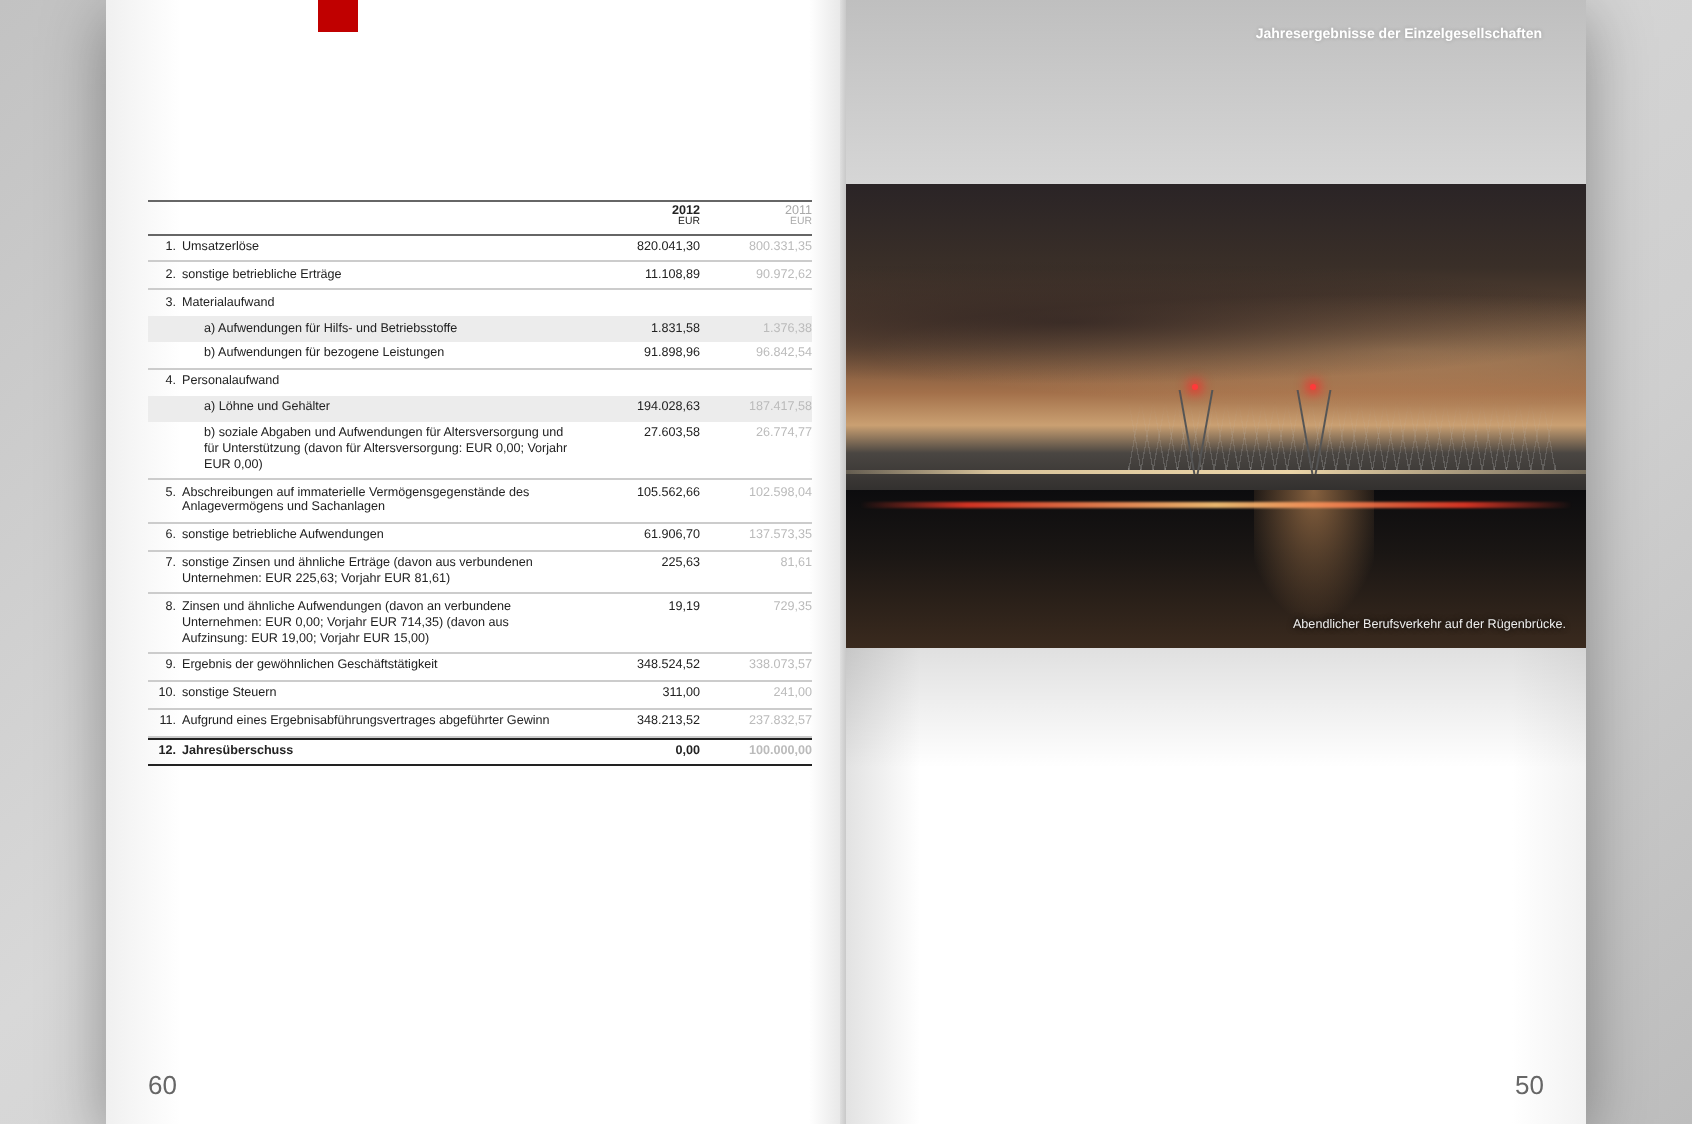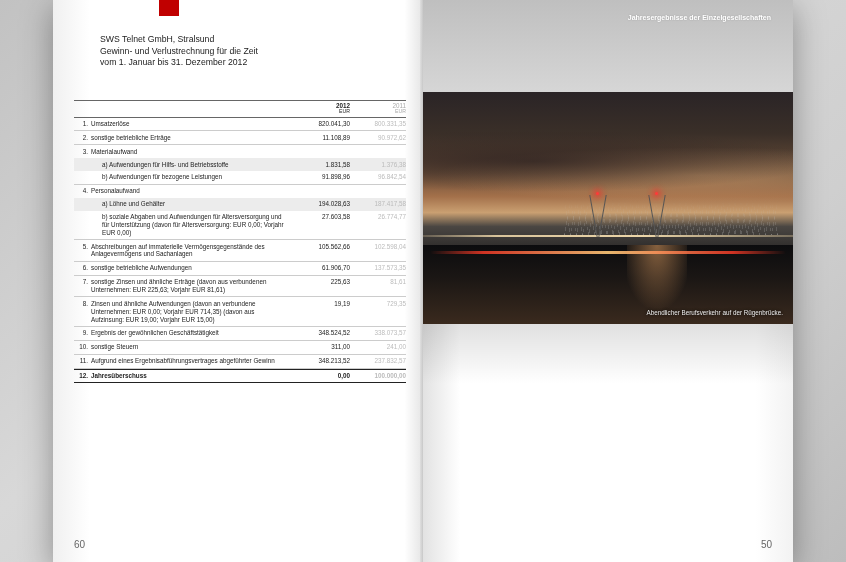--- a/index.html
+++ b/index.html
@@ -19,21 +19,21 @@
   .thead .c-y.prev{color:#aaa;font-weight:normal}
   .row{display:flex;align-items:flex-start;padding:2.5px 0}
   .row.b{border-bottom:0.5px solid #ccc}
   .row.shade{background:#ececec}
   .row.total{border-top:0.7px solid #222;border-bottom:0.7px solid #222;font-weight:bold}
   .c-num{width:14px;text-align:right;padding-right:3px}
   .c-label{flex:1;padding-right:6px;line-height:1.25}
   .c-label.indent{padding-left:11px}
   .c-v1{width:56px;text-align:right}
   .c-v2{width:56px;text-align:right;color:#bbb}
-  .pgno{position:absolute;bottom:12px;font-size:10px;color:#666}
+  .pgno{position:absolute;bottom:12px;font-size:13px;color:#666}
   .pgno.l{left:21px}
   .pgno.r{right:21px}
   .section-hdr{position:absolute;top:14px;right:22px;color:#fff;font-size:7px;font-weight:bold;text-shadow:0 0 2px rgba(0,0,0,.2)}
   .photo{position:absolute;left:0;top:92px;width:370px;height:232px;overflow:hidden}
   .sky{position:absolute;inset:0;background:linear-gradient(180deg,#2a2426 0%,#3a2f28 18%,#6b4f3a 35%,#a3704a 45%,#caa072 52%,#4a4642 58%,#1b1a1b 74%,#0b0b0c 100%)}
   .clouds{position:absolute;left:0;right:0;top:14%;height:40%;background:radial-gradient(ellipse 140% 60% at 30% 40%,rgba(40,30,30,.7) 0%,rgba(40,30,30,0) 55%),radial-gradient(ellipse 120% 50% at 75% 55%,rgba(255,200,140,.35) 0%,rgba(255,200,140,0) 60%)}
   .water{position:absolute;left:0;right:0;bottom:0;height:34%;background:linear-gradient(180deg,#0c0c0e 0%,#1a1614 40%,#3a2a1e 100%)}
   .reflect{position:absolute;left:55%;bottom:0;width:60px;height:34%;background:radial-gradient(ellipse 100% 140% at 50% 0%,rgba(255,180,110,.5) 0%,rgba(255,180,110,0) 60%)}
   .bridge{position:absolute;left:0;right:0;bottom:34%;height:44px}
   .deck{position:absolute;left:0;right:0;bottom:8px;height:2px;background:linear-gradient(to right,rgba(255,230,180,.2),rgba(255,230,180,.8) 20%,rgba(255,230,180,.9) 60%,rgba(255,230,180,.3))}
@@ -54,25 +54,20 @@
   .right-top-tint{position:absolute;left:0;top:0;right:0;height:92px;background:linear-gradient(180deg,#bfbfbf,#d6d6d6)}
 </style>
 </head>
 <body>
 
 <div class="spread">
 
   <div class="page page-left">
     <div class="red-tab"></div>
 
-    <div class="title-block">
-      <span class="title-line">SWS Telnet GmbH, Stralsund</span>
-      <span class="title-line">Gewinn- und Verlustrechnung für die Zeit</span>
-      <span class="title-line">vom 1. Januar bis 31. Dezember 2012</span>
-    </div>
 
     <div class="tbl">
       <div class="thead">
         <div class="c-num"></div>
         <div class="c-label"></div>
         <div class="c-y">
           <span>2012</span>
           <small>EUR</small>
         </div>
         <div class="c-y prev">

